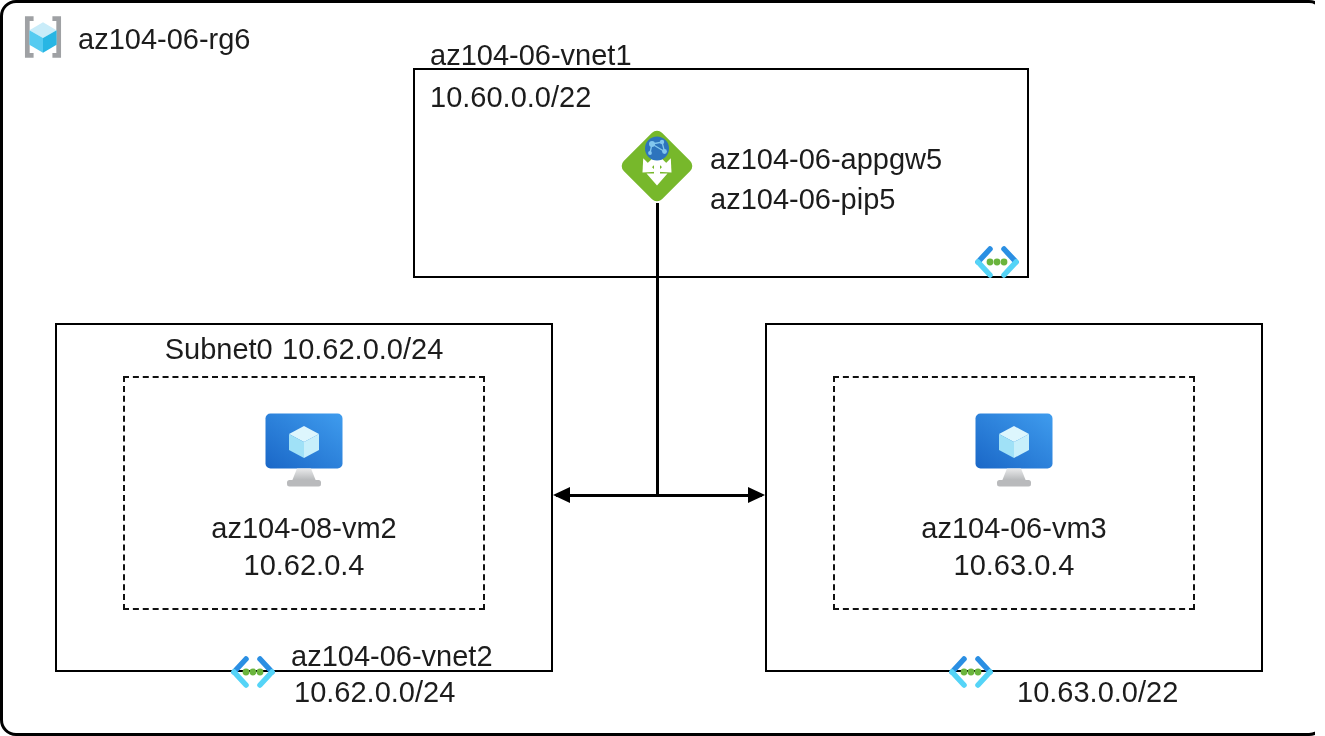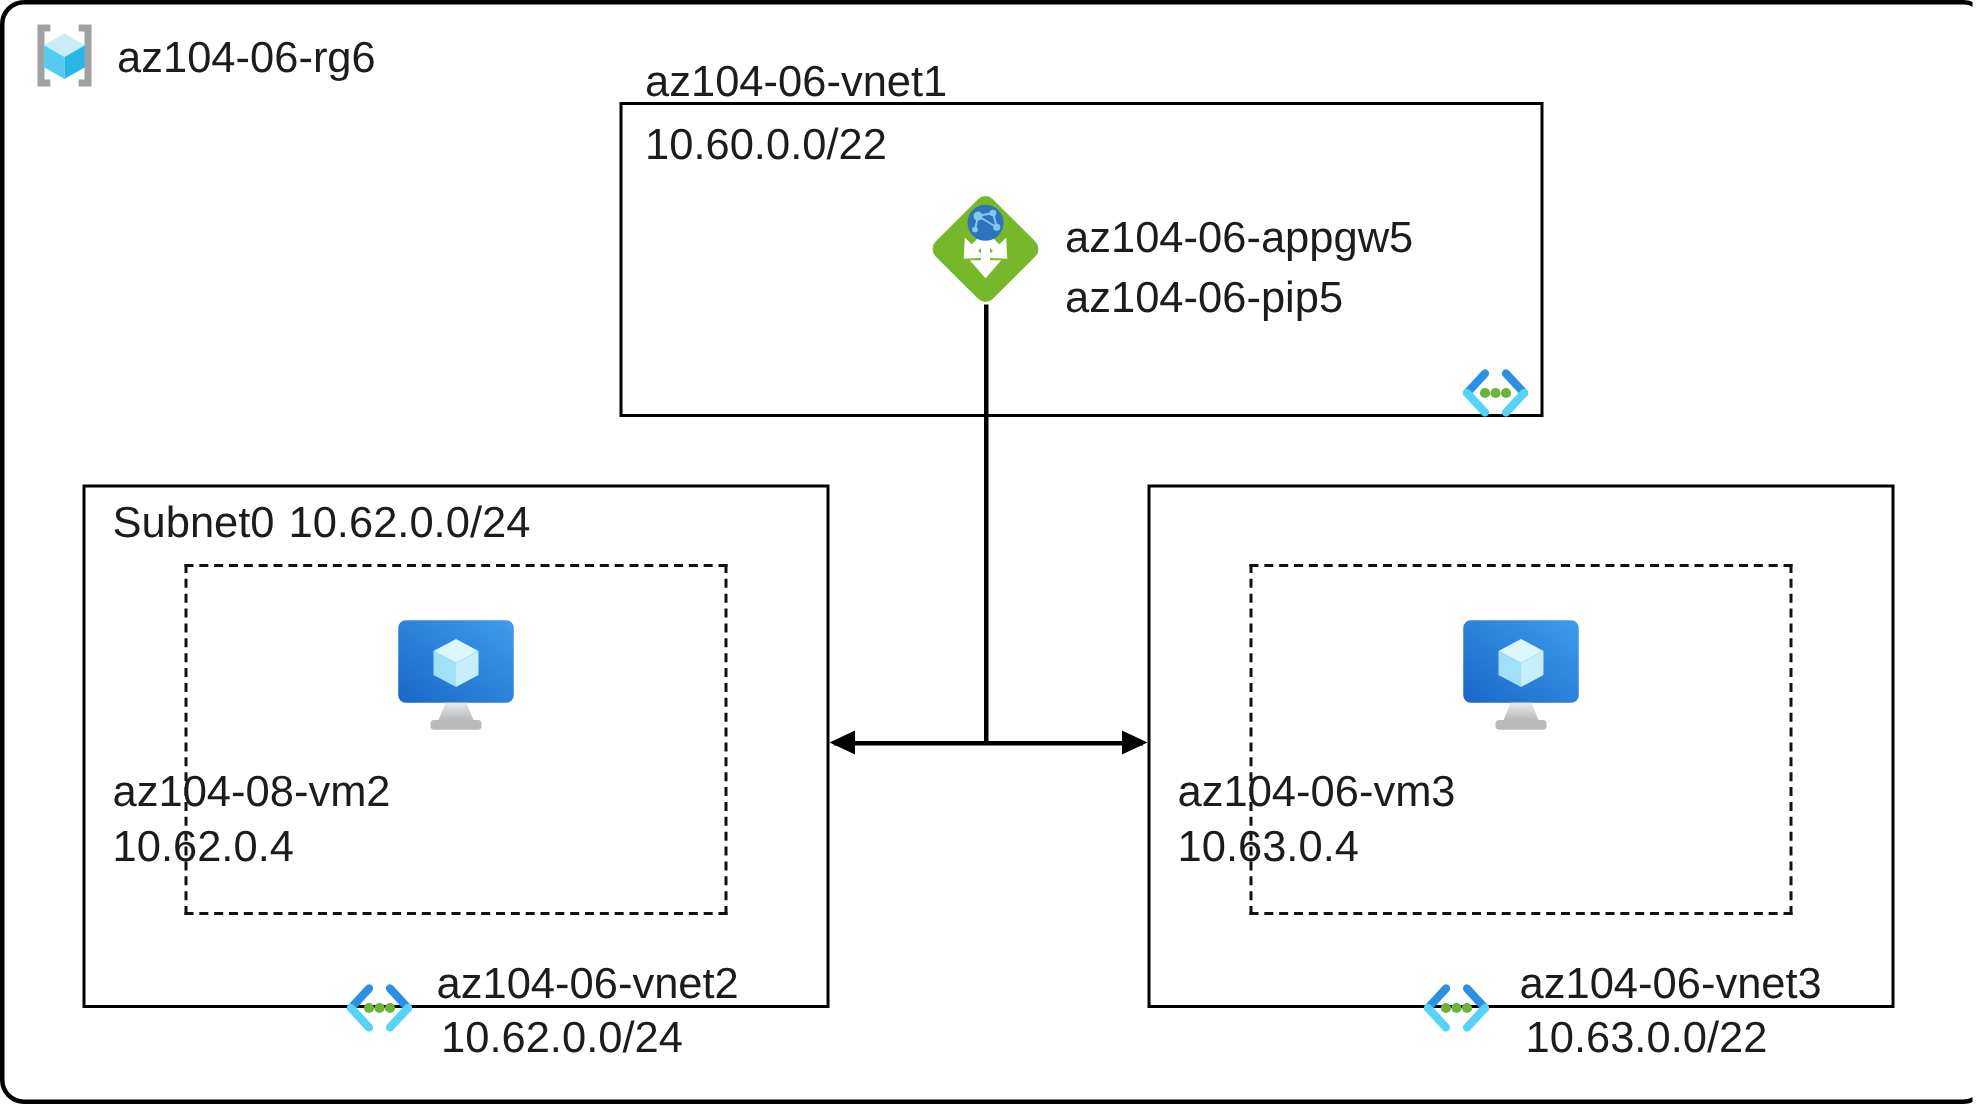--- a/index.html
+++ b/index.html
@@ -8,21 +8,21 @@
     font-family:"Liberation Sans",sans-serif;overflow:hidden;
   }
   .frame{
     position:absolute;left:0;top:0;width:1325px;height:736px;
     border:3.5px solid #000;border-radius:16px;box-sizing:border-box;
   }
   .label{
     position:absolute;font-size:29px;line-height:35px;color:#1c1c1c;
     white-space:nowrap;
   }
-  .centered{text-align:left;padding-left:20px;}
+  .centered{text-align:center;}
   .solid-box{position:absolute;border:2.5px solid #000;box-sizing:border-box;background:transparent;}
   .dashed-box{position:absolute;border:2.5px dashed #111;box-sizing:border-box;}
   .icon{position:absolute;}
   .vline{position:absolute;background:#000;}
   .hline{position:absolute;background:#000;}
   .arrow-left{
     position:absolute;width:0;height:0;
     border-top:8.5px solid transparent;border-bottom:8.5px solid transparent;
     border-right:17px solid #000;
   }
@@ -181,15 +181,14 @@
         <path d="M31 4 L43 17" stroke="#2b8fe3"></path>
         <path d="M43 17 L31 30" stroke="#55d4f7"></path>
       </g>
       <g fill="#6ab43d">
         <circle cx="17" cy="17" r="3.4"></circle>
         <circle cx="24" cy="17" r="3.4"></circle>
         <circle cx="31" cy="17" r="3.4"></circle>
       </g>
     </svg>
   </div>
-  <div class="label" style="left:1013px;top:639px">az104-06-vnet3</div>
   <div class="label" style="left:1017px;top:675px">10.63.0.0/22</div>
 </div>
 
 </body></html>

